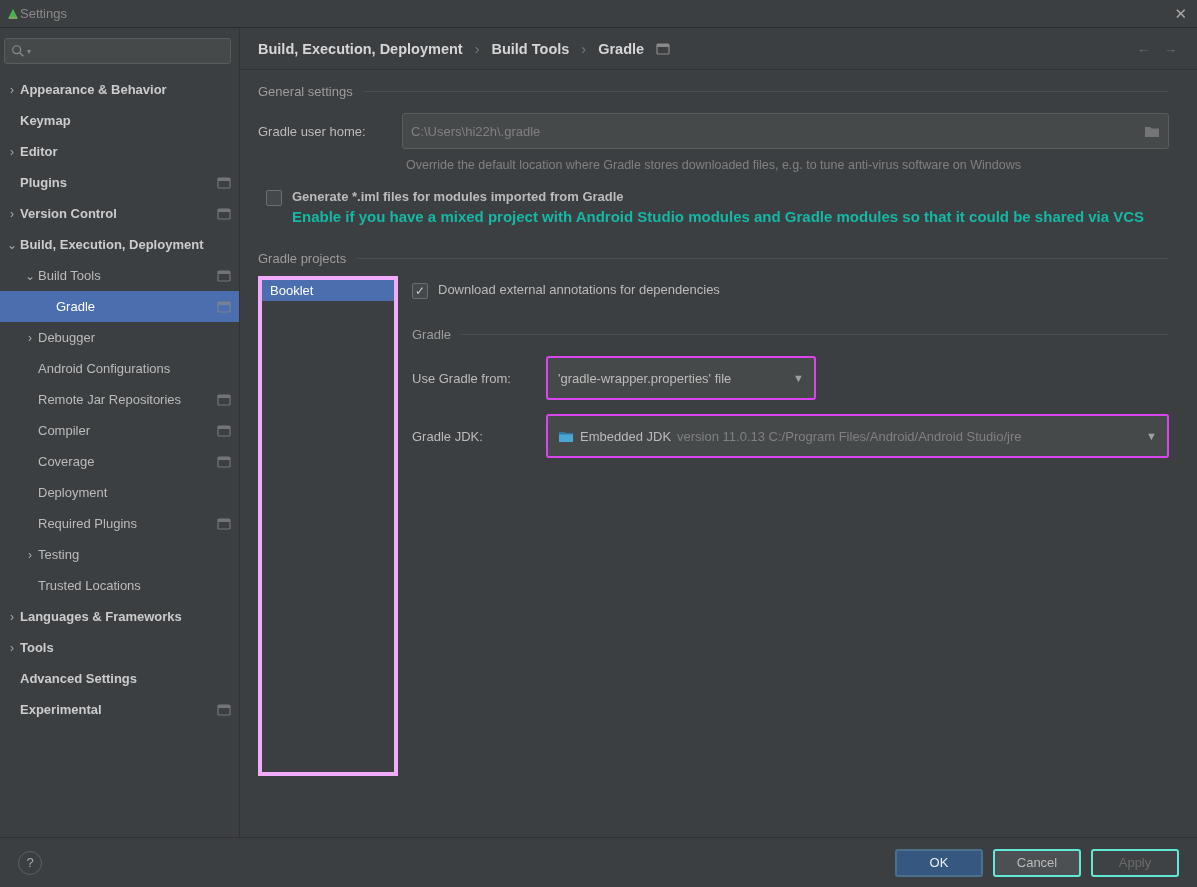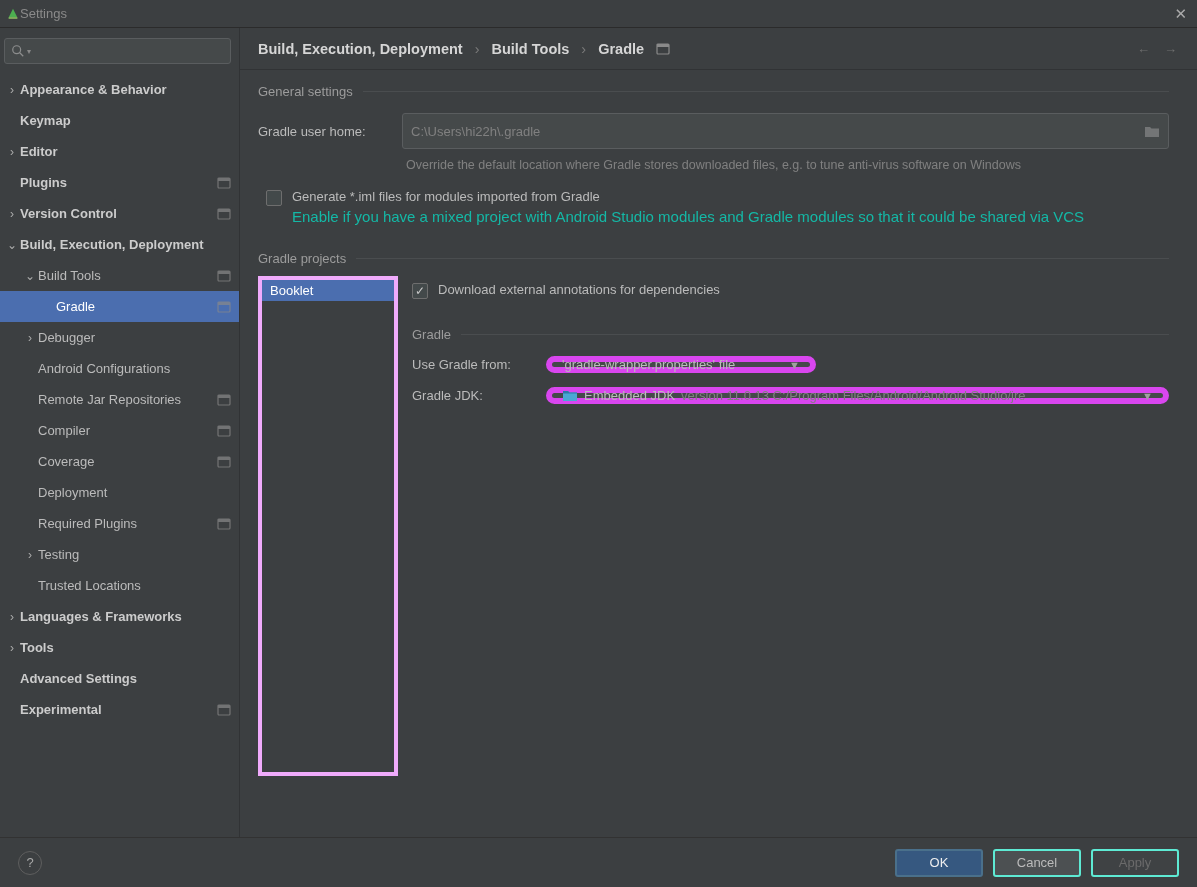--- a/index.html
+++ b/index.html
@@ -44,21 +44,21 @@
   .check-row { display:flex; align-items:flex-start; gap:10px; margin-top:14px;}
   .checkbox { width:16px; height:16px; border:1px solid #6e6e6e; border-radius:2px; background:#43494a; display:inline-flex; align-items:center; justify-content:center; flex-shrink:0; margin-top:1px;}
   .checkbox.checked::after { content:"✓"; color:#c7c7c7; font-size:12px; line-height:1;}
   .check-text .main { color:#bbbbbb;}
   .check-text .sub { color:#14b8a6; font-size:15px; margin-top:4px;}
   .projects-wrap { margin-top:26px;}
   .projects-body { display:flex; gap:14px; margin-top:10px;}
   .project-list { width:140px; min-height:500px; background:#3c3f41; border:4px solid #f0abfc;}
   .project-item { background:#4b6eaf; color:#fff; padding:3px 8px; font-size:13px;}
   .project-settings { flex:1; padding-top:4px;}
-  .dropdown { display:flex; align-items:center; justify-content:space-between; gap:8px; height:17px; padding:0 10px; background:#45494a; border:6px solid #d946ef; border-radius:10px; min-width:270px;}
+  .dropdown { display:flex; align-items:center; justify-content:space-between; gap:8px; height:44px; padding:0 10px; background:#45494a; border:2px solid #d946ef; border-radius:3px; min-width:270px;}
   .dropdown.wide { flex:1; min-width:0;}
   .dropdown .dd-text { display:flex; align-items:center; gap:6px; overflow:hidden;}
   .dropdown .gray { color:#808080; white-space:nowrap; overflow:hidden; text-overflow:ellipsis;}
   .dropdown .caret { color:#a0a0a0; font-size:11px;}
   .subheader { color:#9c9c9c; margin-top:20px;}
   .form-row { display:flex; align-items:center; gap:14px; margin-top:14px;}
   .form-row .flabel { width:120px; color:#bbbbbb;}
   .footer { height:50px; border-top:1px solid #323232; display:flex; align-items:center; justify-content:space-between; padding:0 18px; background:#3c3f41;}
   .help-btn { width:24px; height:24px; border-radius:50%; border:1px solid #5e5e5e; display:flex; align-items:center; justify-content:center; color:#a8a8a8; cursor:pointer;}
   .footer-buttons { display:flex; gap:10px;}
@@ -247,21 +247,21 @@
           <span class="field-label">Gradle user home:</span>
           <div class="text-input">
             <span>C:\Users\hi22h\.gradle</span>
             <svg class="folder-icon" width="16" height="13" viewBox="0 0 16 13">
                 <path fill="#9a9a9a" d="M1 2h5l1.5 1.5H15V12H1z"></path>
               </svg>
           </div>
         </div>
         <div class="hint">Override the default location where Gradle stores downloaded files, e.g. to tune anti-virus software on Windows</div>
 
-        <div class="check-row" style="margin-left:8px;">
+        <div class="check-row" style="margin-left:8px;font-weight:bold;">
           <span class="checkbox"></span>
           <div class="check-text">
             <div class="main">Generate *.iml files for modules imported from Gradle</div>
             <div class="sub">Enable if you have a mixed project with Android Studio modules and Gradle modules so that it could be shared via VCS</div>
           </div>
         </div>
 
         <div class="projects-wrap">
           <div class="section-title-row">
             <span class="section-title">Gradle projects</span>

